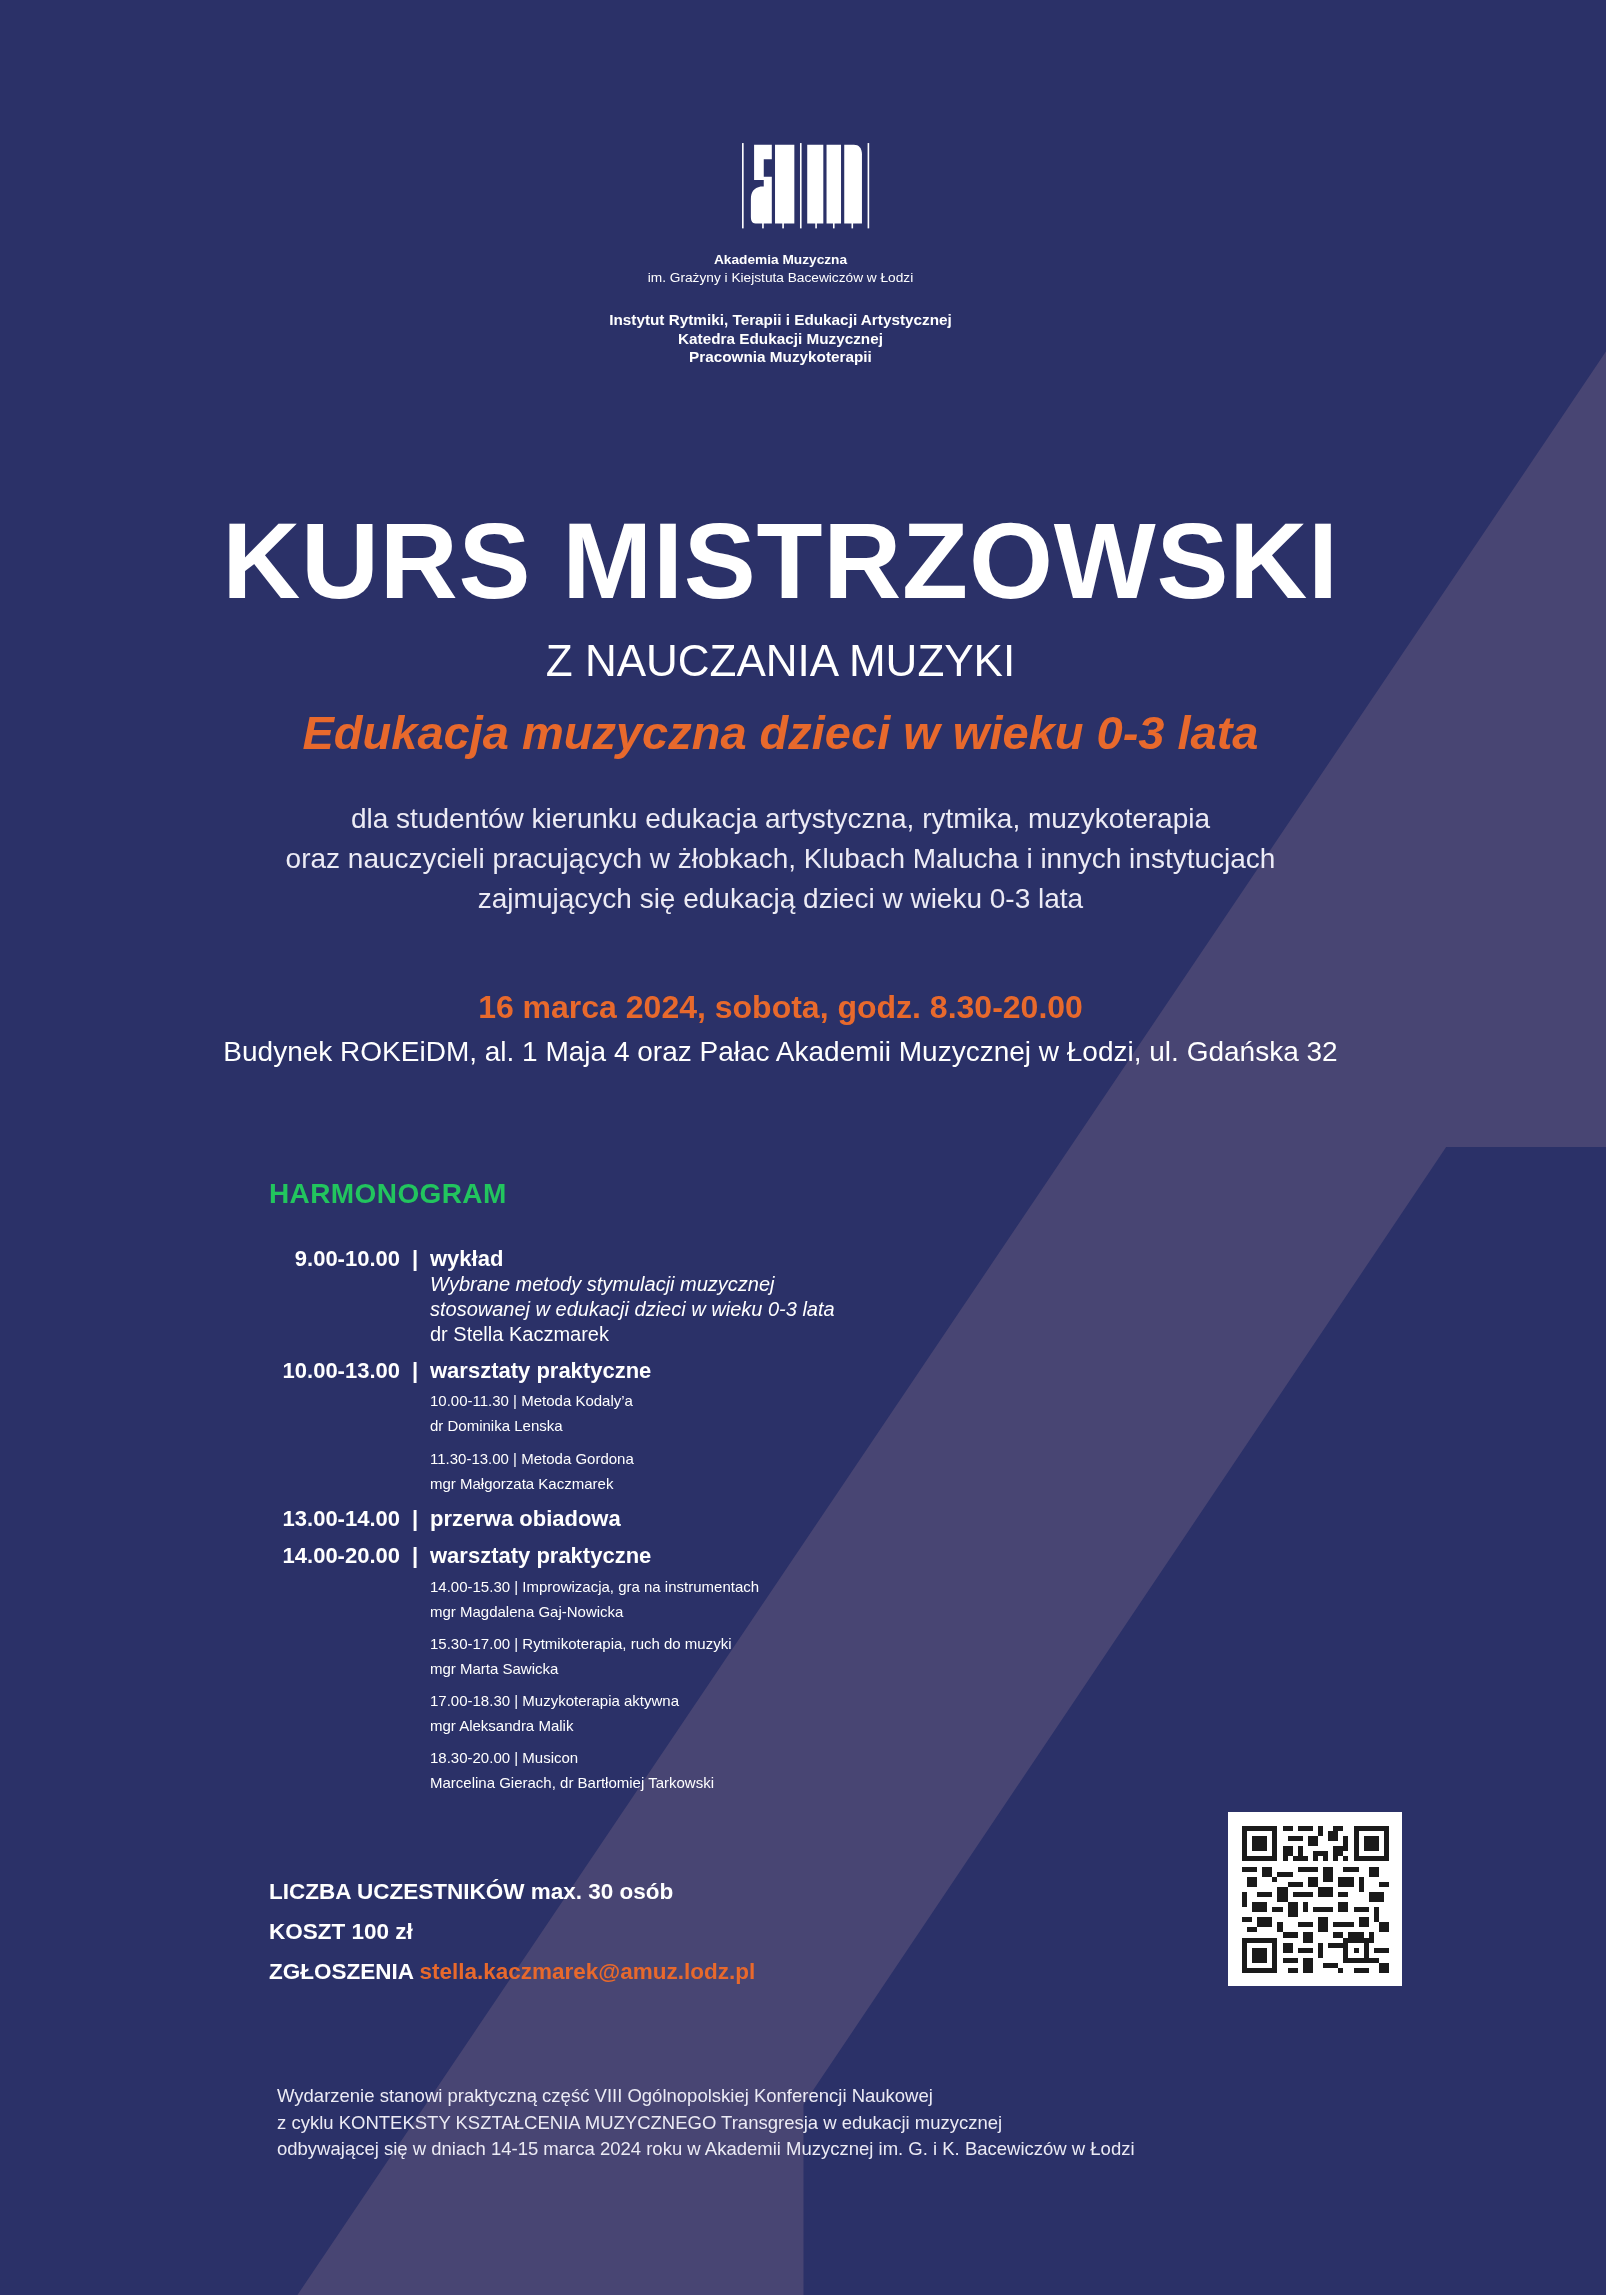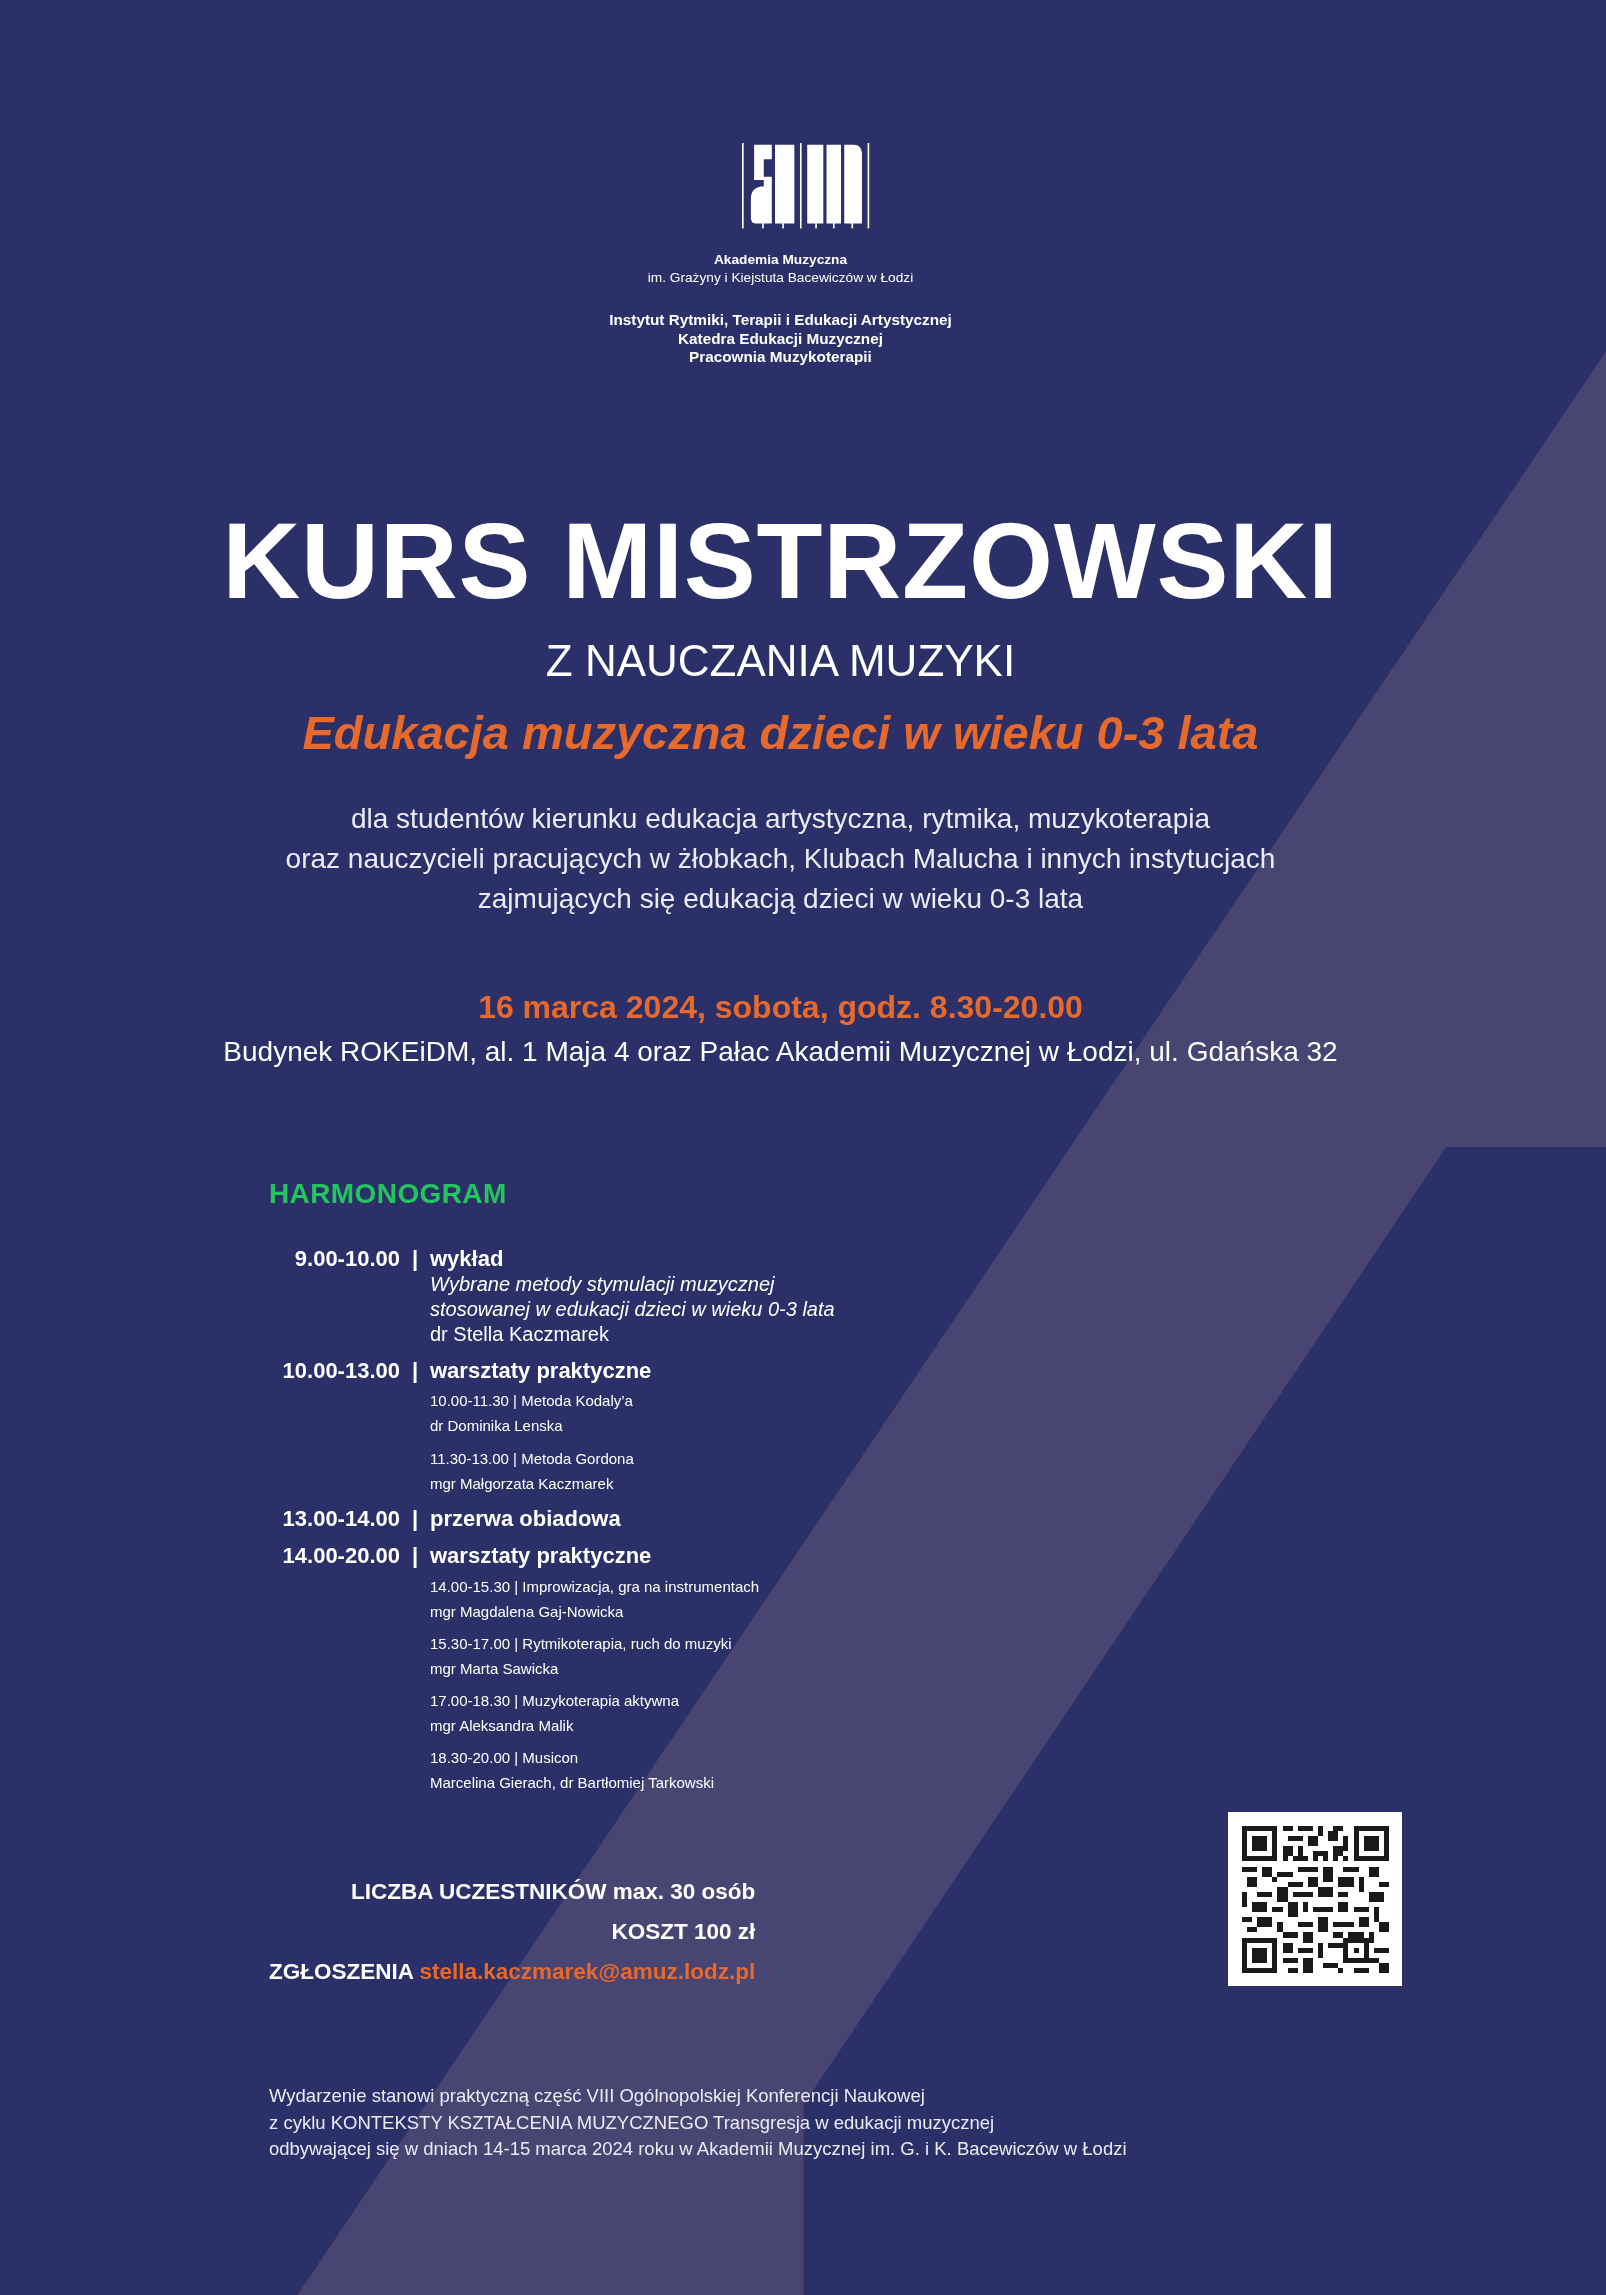--- a/index.html
+++ b/index.html
@@ -34,27 +34,27 @@
     .time { width: 143px; text-align: right; font-size: 22px; font-weight: bold; line-height: 27px; }
     .pipe { width: 30px; text-align: center; font-size: 22px; font-weight: bold; line-height: 27px; }
     .body { flex: 1; }
     .label { font-size: 22px; font-weight: bold; line-height: 27px; }
     .desc { font-size: 20px; line-height: 25px; font-style: italic; }
     .lect { font-size: 20px; line-height: 25px; }
     .sub { margin-top: 4.8px; }
     .sub + .sub { margin-top: 7.2px; }
     .sub-line { font-size: 15px; line-height: 25px; }
 
-    .info { left: 269px; top: 1872px; font-size: 22.5px; font-weight: bold; line-height: 40px; text-align: right; }
+    .info { left: 269px; top: 1872px; font-size: 22.5px; font-weight: bold; line-height: 40px; }
     .info .val-orange { color: #e8692c; }
 
     .qr { left: 1228px; top: 1812px; width: 174px; height: 174px; background: #ffffff; }
     .qr svg { position: absolute; left: 13.7px; top: 13.7px; }
 
-    .footer { left: 269px; top: 2083px; font-size: 18.5px; line-height: 26.5px; color: #ecebf5; }
+    .footer { left: 277px; top: 2083px; font-size: 18.5px; line-height: 26.5px; color: #ecebf5; }
     .footer .it { }
   </style>
 </head>
 <body>
 
 <svg class="bg-band" viewBox="0 0 2000 2857" width="1607" height="2295">
   <polygon points="2000,436 2000,1428 1800,1428 1000,2620 1000,2857 370,2857" fill="#484573"></polygon>
 </svg>
 
 <div class="abs logo">

